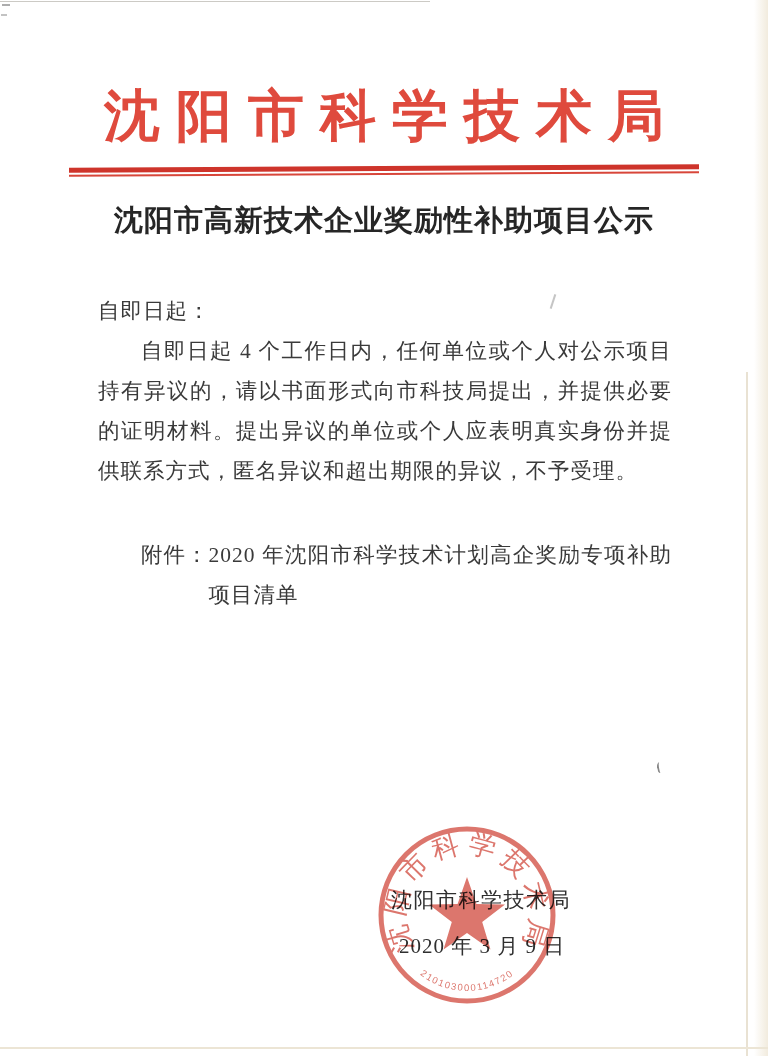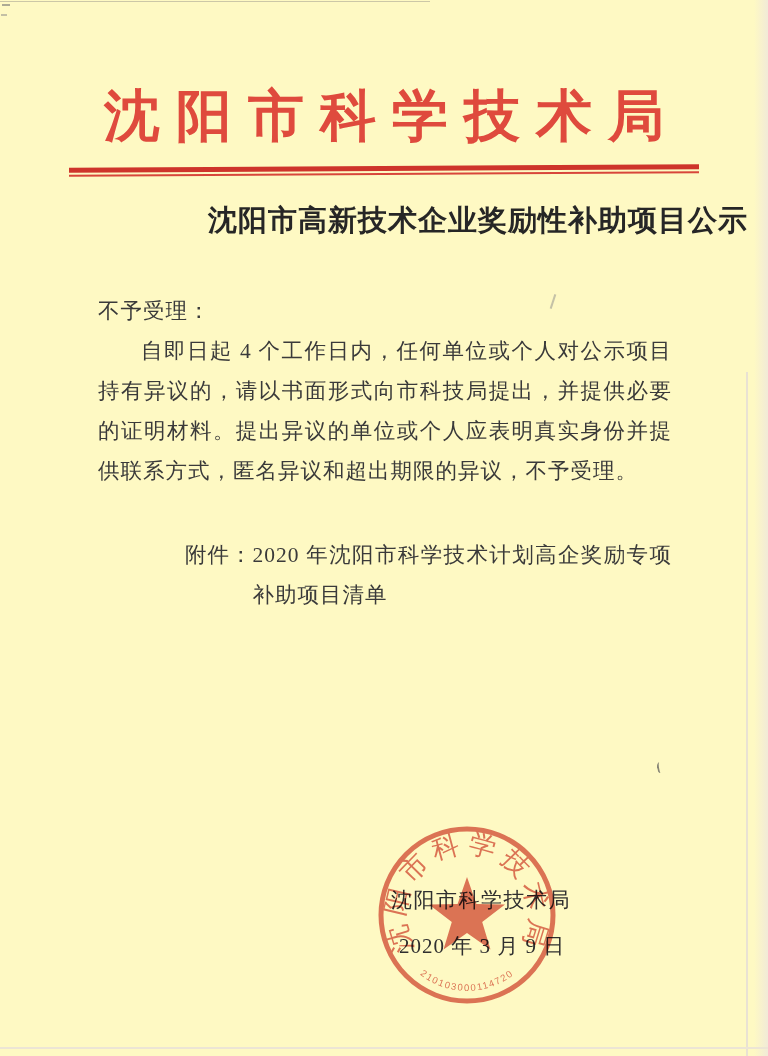--- a/index.html
+++ b/index.html
@@ -1,48 +1,48 @@
 <!DOCTYPE html>
 <html><head>
 <meta charset="utf-8">
 <style>
   html,body { margin:0; padding:0; }
   body { background:#e9e5dd; font-family:"Liberation Serif","DejaVu Serif",serif; }
 
   .page {
     position:relative; width:768px; height:1056px; margin:0 auto;
-    background:#fef9c3; overflow:hidden; color:#363636;
+    background:#ffffff; overflow:hidden; color:#363636;
   }
 
   
   .letterhead {
     margin:84px 30px 0; text-align:center; white-space:nowrap;
     font-size:56px; font-weight:bold; line-height:1.15;
     color:#df4a3d; letter-spacing:16px; text-indent:16px;
   }
   .rule { width:630px; margin:18px auto 0; transform:rotate(-0.3deg); }
   .rule-thick { height:5px; background:#ce342b; }
   .rule-thin  { height:2px; background:#d8463a; margin-top:2px; }
 
   
   .doc-title {
-    margin:26px 20px 0; text-align:right;
+    margin:26px 20px 0; text-align:center;
     font-size:29px; font-weight:bold; letter-spacing:1px; color:#262626;
   }
 
   
   .doc-body {
     width:574px; margin:50px 0 0 98px;
     font-size:21.5px; line-height:40px; letter-spacing:1px;
     text-align:justify; color:#3a3a3a;
   }
   .doc-body p { margin:0; }
   .para, .indent-line { text-indent:2em; }
   .attachment { margin-top:44px; margin-left:43px; display:flex; }
-  .attachment-label { flex:none;margin-left:44px; }
+  .attachment-label { flex:none; }
   .attachment-text { width:482px; }
 
   
   .sign-org  { position:absolute; left:391px; top:886px; font-size:21px; letter-spacing:1.5px; color:#2f2f2f; }
   .sign-date { position:absolute; left:399px; top:932px; font-size:21px; letter-spacing:1px; color:#2f2f2f; }
   .seal-svg  { position:absolute; left:372px; top:820px; width:190px; height:190px;
                mix-blend-mode:multiply; opacity:.85; }
 
   
   .artifact, .page-edge { pointer-events:none; }
@@ -65,21 +65,21 @@
   <h1 class="letterhead">沈阳市科学技术局</h1>
 
   <div class="rule">
     <div class="rule-thick"></div>
     <div class="rule-thin"></div>
   </div>
 
   <h2 class="doc-title">沈阳市高新技术企业奖励性补助项目公示</h2>
 
   <section class="doc-body">
-    <p class="salutation">不予受理：</p>
+    <p class="salutation">自即日起：</p>
     <p class="para">自即日起 4 个工作日内，任何单位或个人对公示项目持有异议的，请以书面形式向市科技局提出，并提供必要的证明材料。提出异议的单位或个人应表明真实身份并提供联系方式，匿名异议和超出期限的异议，不予受理。</p>
 
     <div class="attachment">
       <span class="attachment-label">附件：</span>
       <span class="attachment-text">2020 年沈阳市科学技术计划高企奖励专项补助项目清单</span>
     </div>
   </section>
 
   <div class="sign-org">沈阳市科学技术局</div>
   <div class="sign-date">2020 年 3 月 9 日</div>

